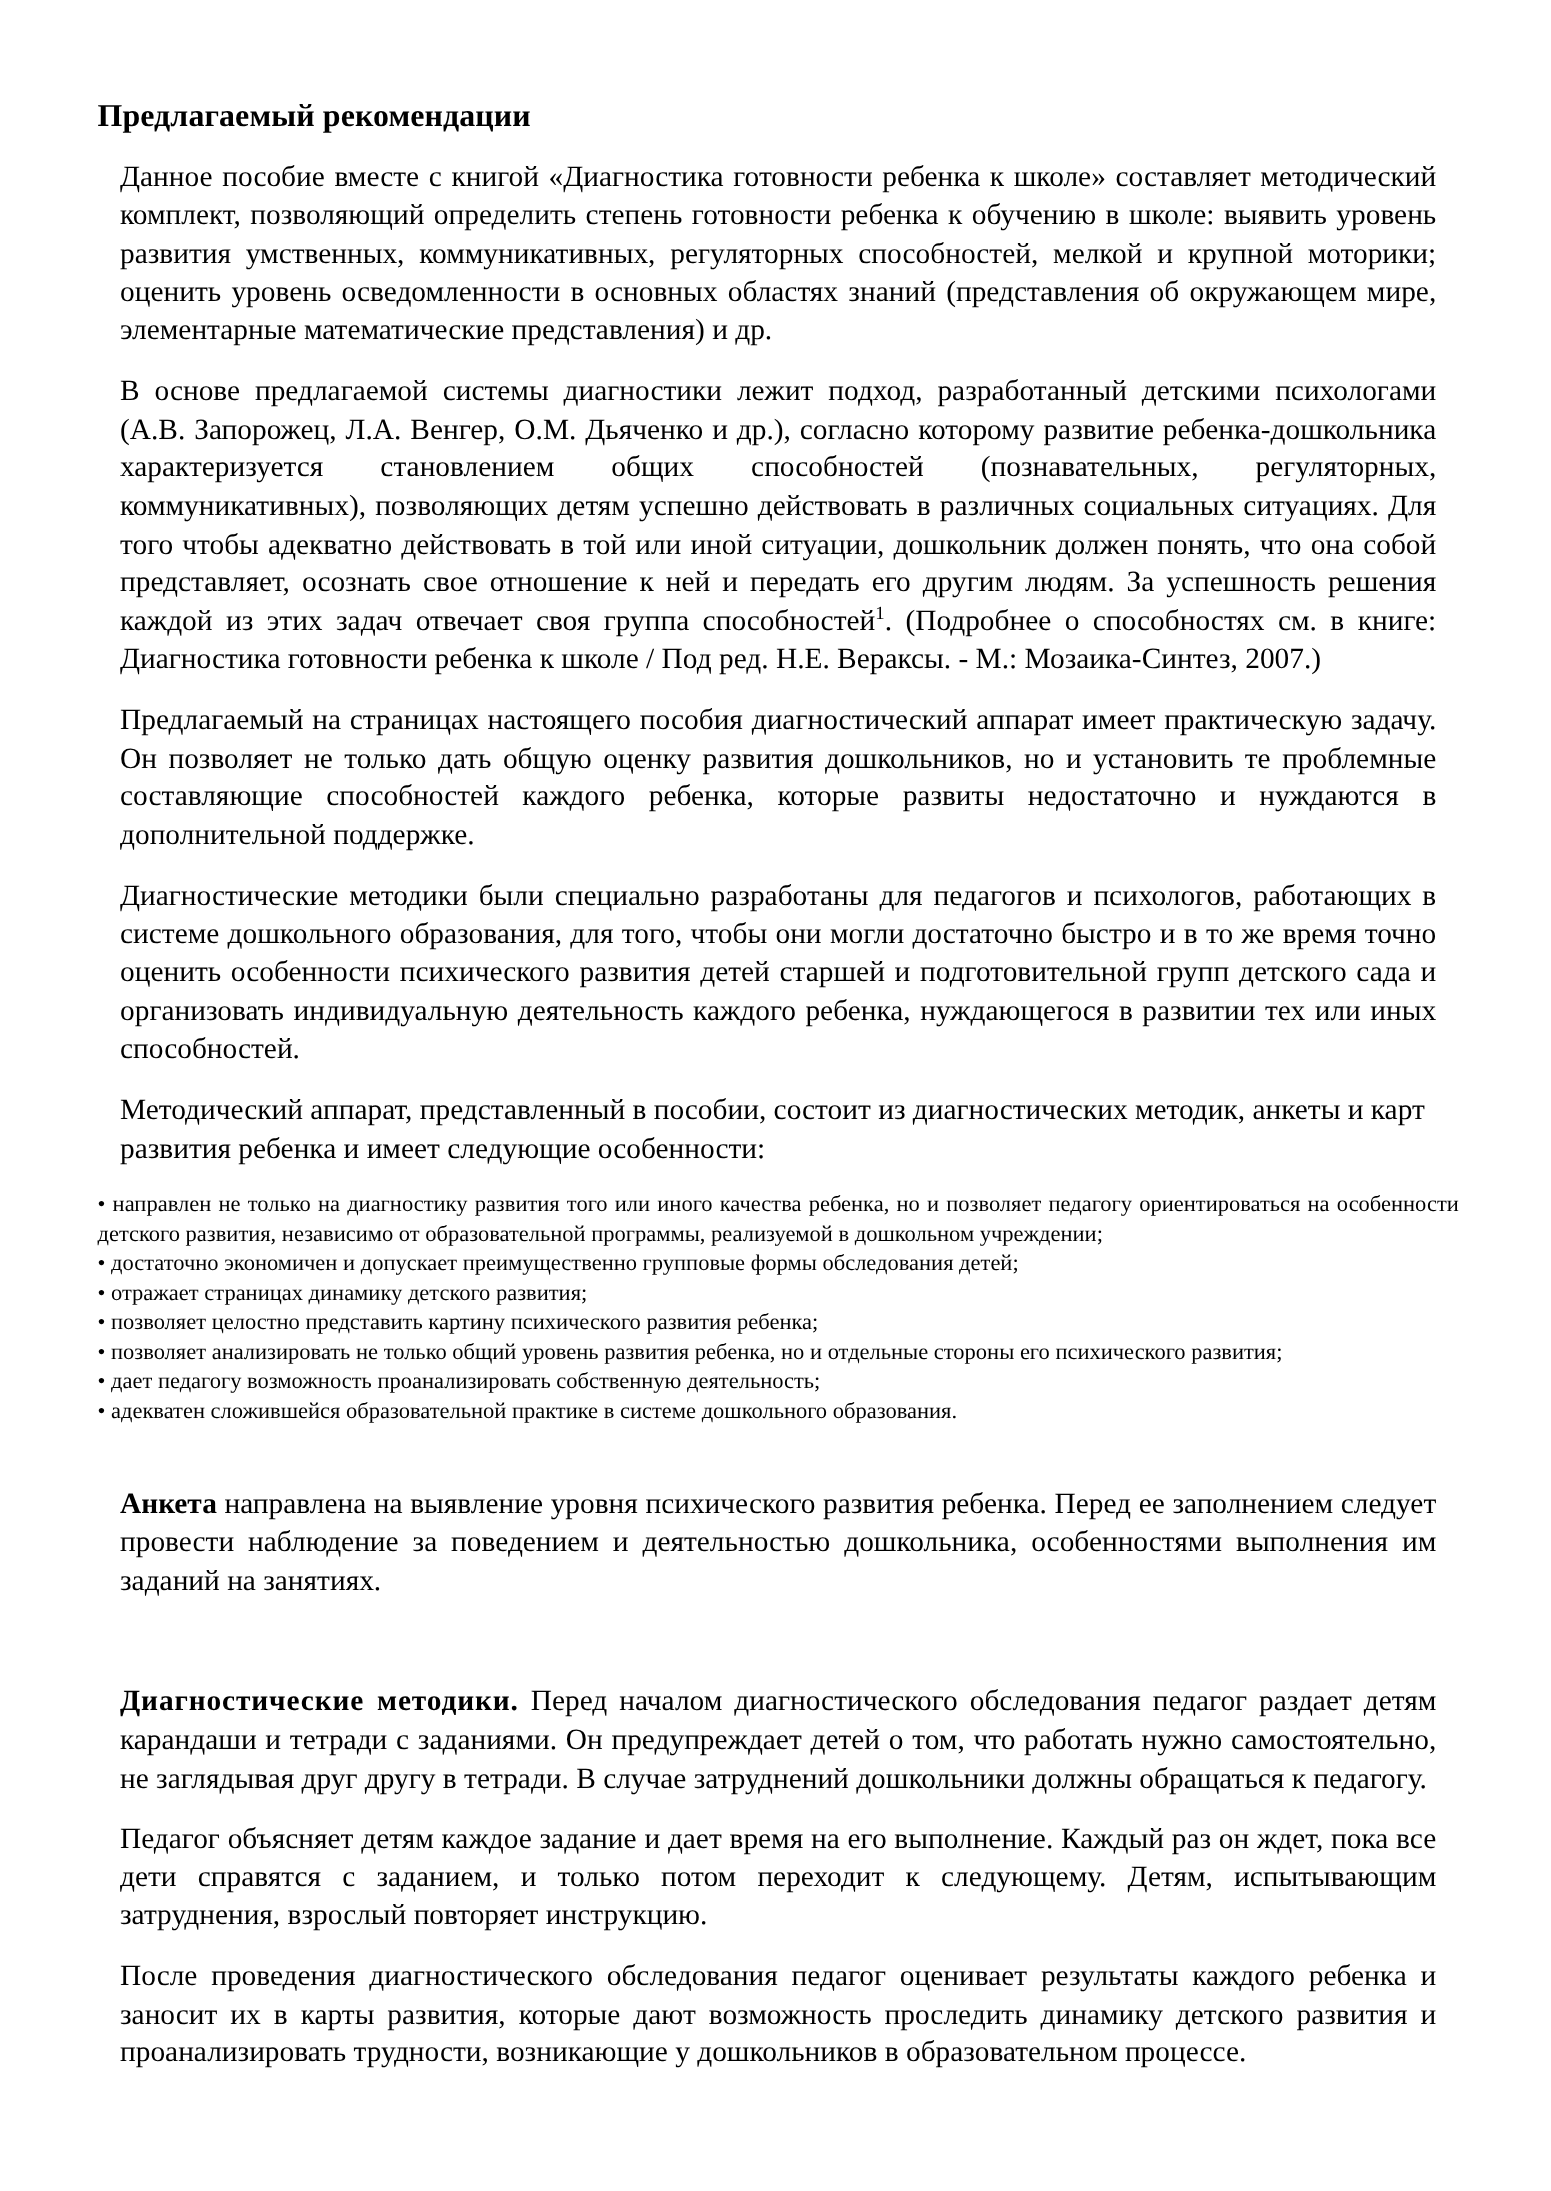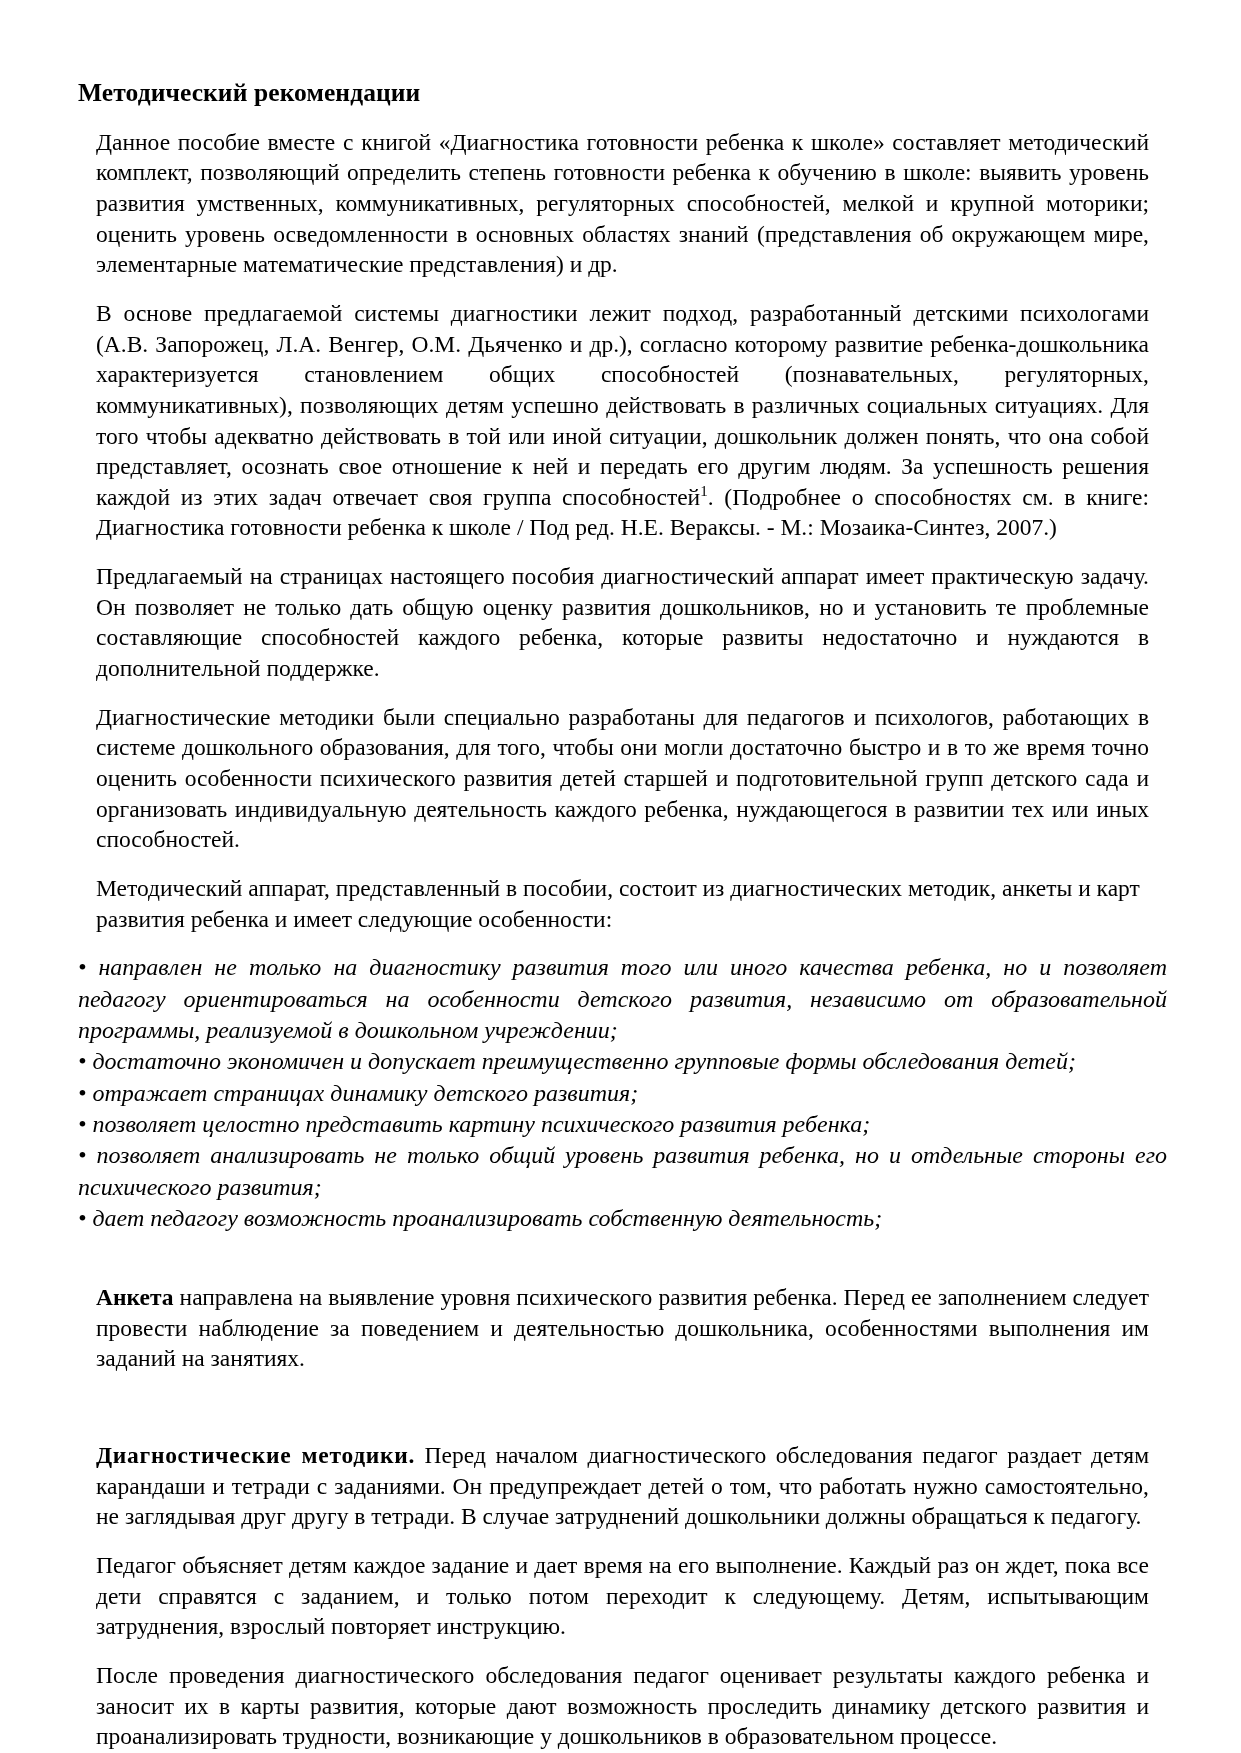--- a/index.html
+++ b/index.html
@@ -33,25 +33,24 @@
     margin: 18px;
     text-align: justify;
     text-justify: inter-word;
     -webkit-hyphens: none;
     hyphens: none;
   }
   p.body-par.nojust {
     text-align: left;
   }
   .bullet-par {
-    font-size: 24px;
+    font-size: 18px;
     line-height: 1.305;
     margin: 0;
     text-align: justify;
-    font-style: italic;
   }
   .gap {
     height: 30px;
   }
   .sup {
     font-size: 15px;
     vertical-align: super;
     line-height: 0;
   }
   b.run {
@@ -60,21 +59,21 @@
   b.spaced {
     font-weight: bold;
     letter-spacing: 0.7px;
   }
 </style>
 </head>
 <body>
 
 <div class="page">
 
-  <h1 class="doc-title">Методический рекомендации</h1>
+  <h1 class="doc-title">Предлагаемый рекомендации</h1>
 
   <p class="body-par"><span>Данное пособие вместе с книгой «Диагностика готовности ребенка к школе» составляет методический комплект, позволяющий определить степень готовности ребенка к обучению в школе: выявить уровень развития умственных, коммуникативных, регуляторных способностей, мелкой и крупной моторики; оценить уровень осведомленности в основных областях знаний (представления об окружающем мире, элементарные математические представления) и др.</span></p>
 
   <p class="body-par"><span>В основе предлагаемой системы диагностики лежит подход, разработанный детскими психологами (А.В. Запорожец, Л.А. Венгер, О.М. Дьяченко и др.), согласно которому развитие ребенка-дошкольника характеризуется становлением общих способностей (познавательных, регуляторных, коммуникативных), позволяющих детям успешно действовать в различных социальных ситуациях. Для того чтобы адекватно действовать в той или иной ситуации, дошкольник должен понять, что она собой представляет, осознать свое отношение к ней и передать его другим людям. За успешность решения каждой из этих задач отвечает своя группа способностей</span><span class="sup">1</span><span>. (Подробнее о способностях см.  в  книге:  Диагностика  готовности  ребенка  к школе  / Под ред. Н.Е. Вераксы. - М.: Мозаика-Синтез, 2007.)</span></p>
 
   <p class="body-par"><span>Предлагаемый на страницах настоящего пособия диагностический аппарат имеет практическую задачу. Он позволяет не только дать общую оценку развития дошкольников, но и установить те проблемные составляющие способностей каждого ребенка, которые развиты недостаточно и нуждаются в дополнительной поддержке.</span></p>
 
   <p class="body-par"><span>Диагностические методики были специально разработаны для педагогов и психологов, работающих в системе дошкольного образования, для того, чтобы они могли достаточно быстро и в то же время точно оценить особенности психического развития детей старшей и подготовительной групп детского сада и организовать индивидуальную деятельность каждого ребенка, нуждающегося в развитии тех или иных способностей.</span></p>
 
   <p class="body-par nojust"><span>Методический аппарат, представленный в пособии, состоит из диагностических методик, анкеты и карт развития ребенка и имеет следующие особенности:</span></p>
@@ -84,20 +83,21 @@
   <p class="bullet-par nojust"><span>•</span>&nbsp;<span>достаточно экономичен и допускает преимущественно групповые формы обследования детей;</span></p>
 
   <p class="bullet-par nojust"><span>•</span>&nbsp;<span>отражает страницах динамику детского развития;</span></p>
 
   <p class="bullet-par nojust"><span>•</span>&nbsp;<span>позволяет целостно представить картину психического развития ребенка;</span></p>
 
   <p class="bullet-par"><span>•</span>&nbsp;<span>позволяет анализировать не только общий уровень развития ребенка, но и отдельные стороны его психического развития;</span></p>
 
   <p class="bullet-par nojust"><span>•</span>&nbsp;<span>дает педагогу возможность проанализировать собственную деятельность;</span></p>
 
+  <p class="bullet-par nojust"><span>•</span>&nbsp;<span>адекватен сложившейся образовательной практике в системе дошкольного образования.</span></p>
 
   <div class="gap"></div>
 
   <p class="body-par"><b class="run">Анкета</b><span> направлена на выявление уровня психического развития ребенка. Перед ее заполнением следует провести наблюдение за поведением и деятельностью дошкольника, особенностями выполнения им заданий на занятиях.</span></p>
 
 
   <div class="gap"></div>
 
   <p class="body-par"><b class="spaced">Диагностические методики.</b><span> Перед началом диагностического обследования педагог раздает детям карандаши и тетради с заданиями. Он предупреждает детей о том, что работать нужно самостоятельно, не заглядывая друг другу в тетради. В случае затруднений дошкольники должны обращаться к педагогу.</span></p>
 

